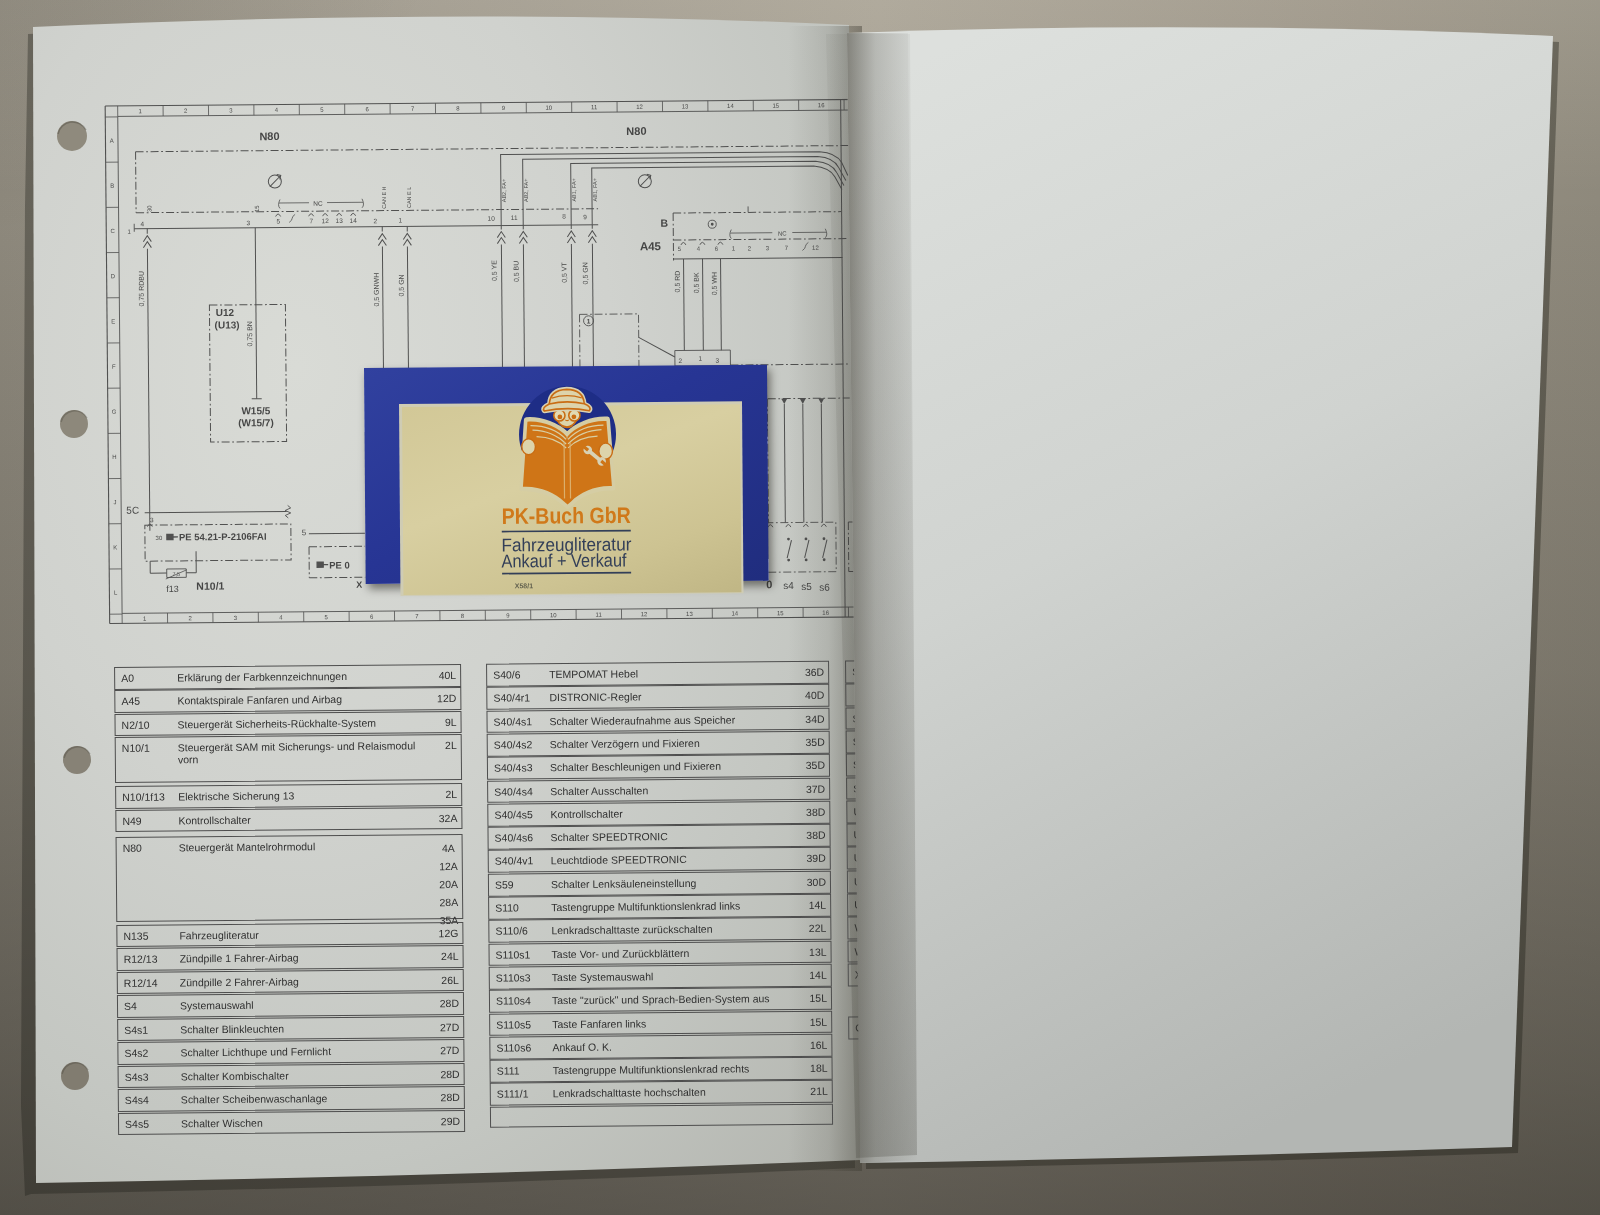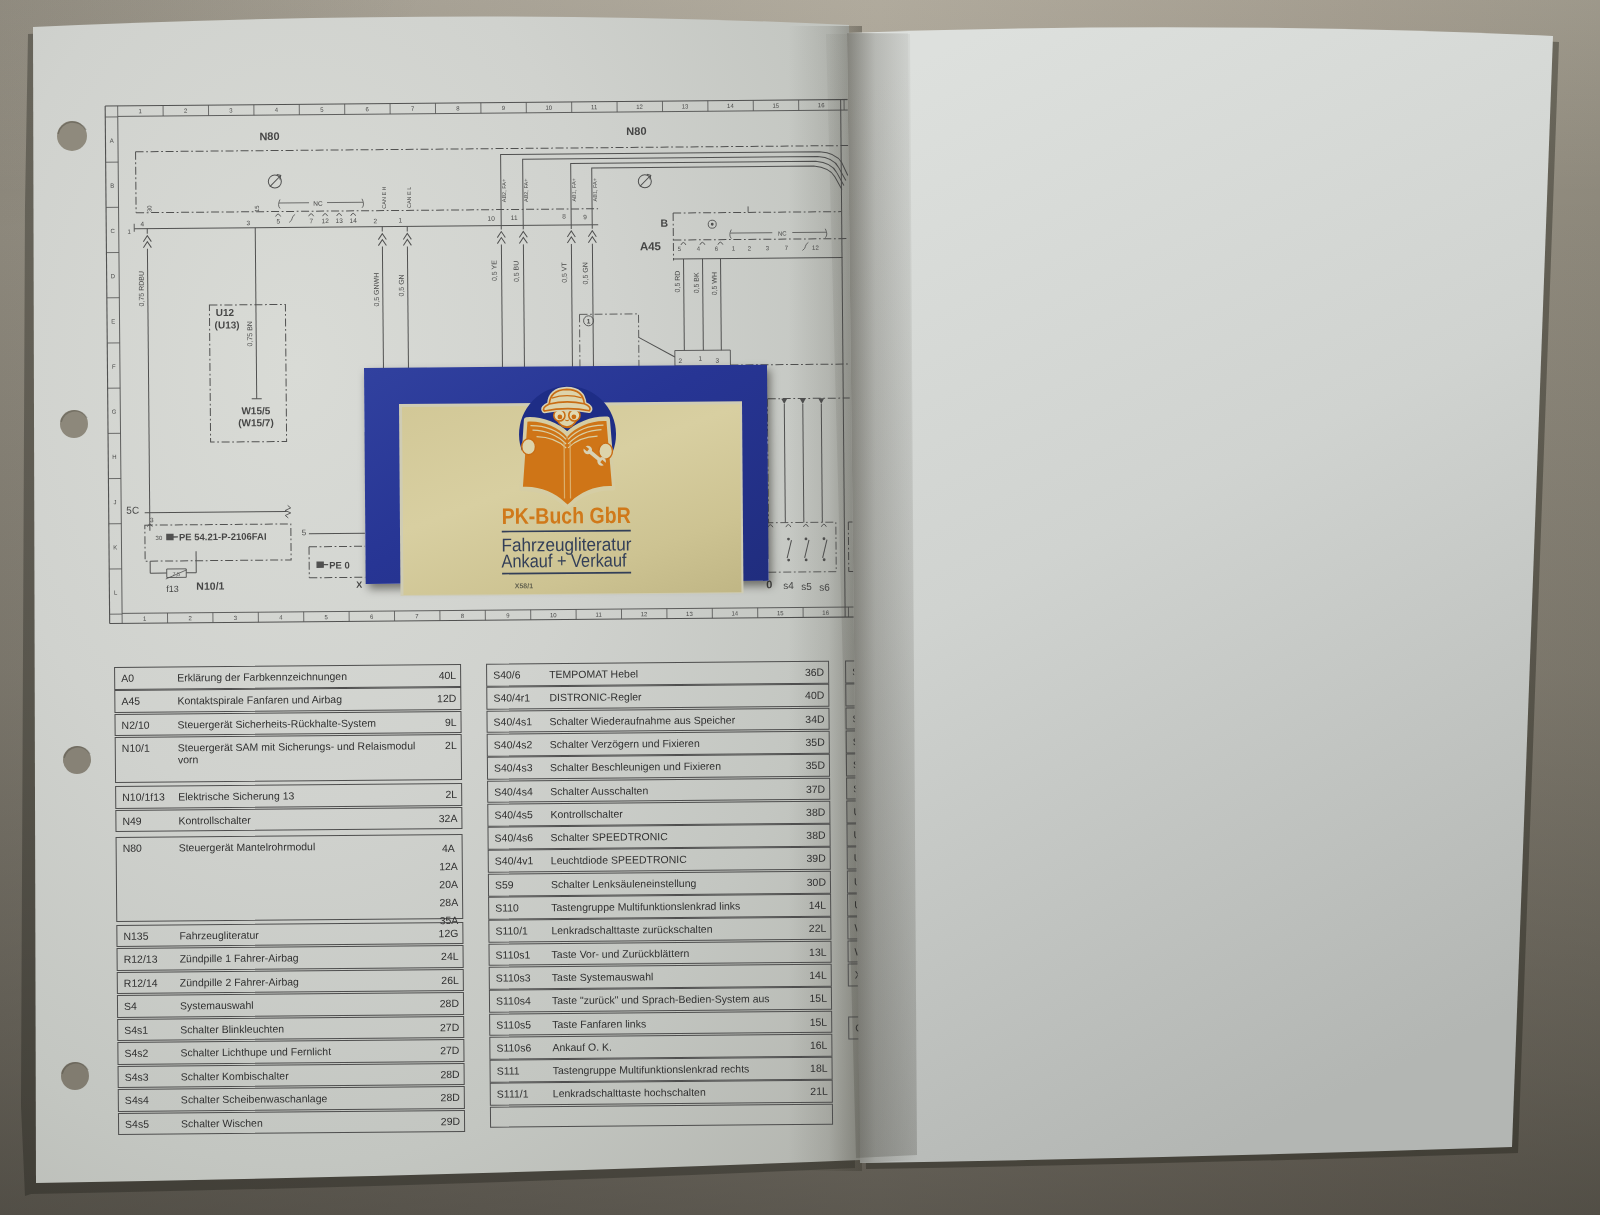--- a/index.html
+++ b/index.html
@@ -500,21 +500,21 @@
       <span class="c">S59</span>
       <span class="d">Schalter Lenksäuleneinstellung</span>
       <span class="n">30D</span>
     </div>
 <div class="row" style="left:486px;top:899.9999999999995px;width:341px;height:20.9px;">
       <span class="c">S110</span>
       <span class="d">Tastengruppe Multifunktionslenkrad links</span>
       <span class="n">14L</span>
     </div>
 <div class="row" style="left:486px;top:923.2999999999995px;width:341px;height:20.9px;">
-      <span class="c">S110/1</span>
+      <span class="c">S110/6</span>
       <span class="d">Lenkradschalttaste zurückschalten</span>
       <span class="n">22L</span>
     </div>
 <div class="row" style="left:486px;top:946.5999999999995px;width:341px;height:20.9px;">
       <span class="c">S110s1</span>
       <span class="d">Taste Vor- und Zurückblättern</span>
       <span class="n">13L</span>
     </div>
 <div class="row" style="left:486px;top:969.8999999999994px;width:341px;height:20.9px;">
       <span class="c">S110s3</span>

